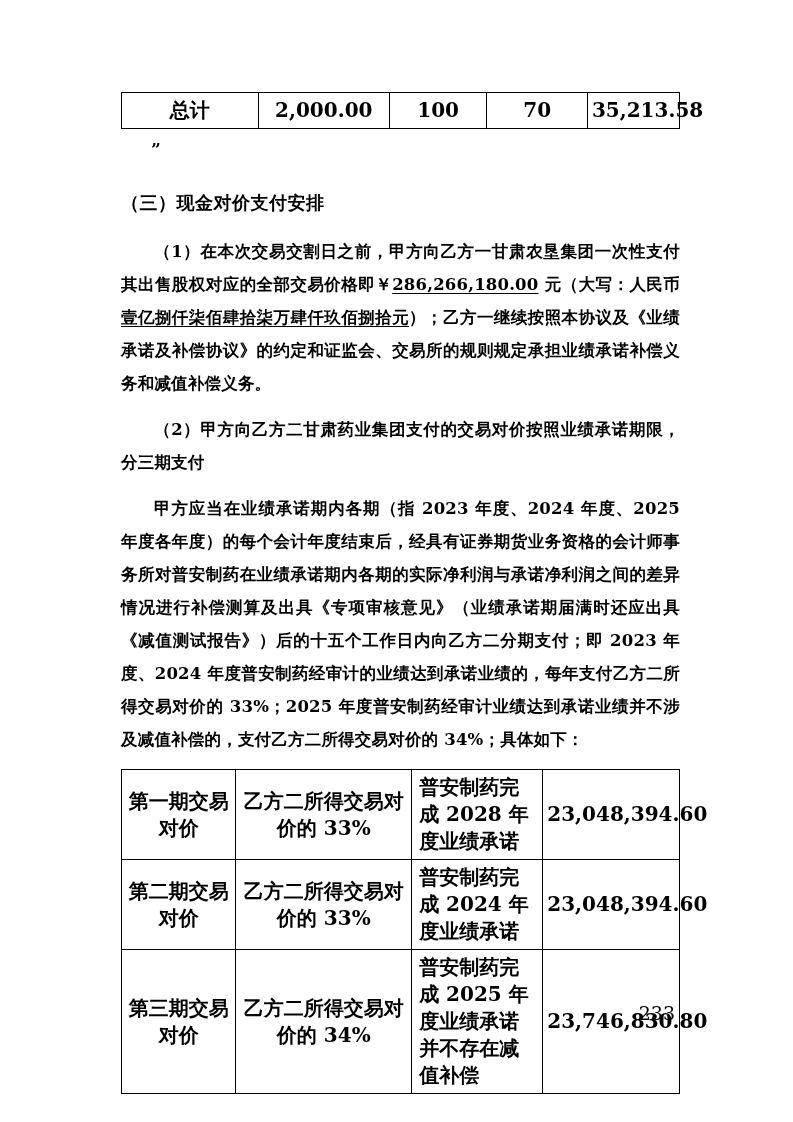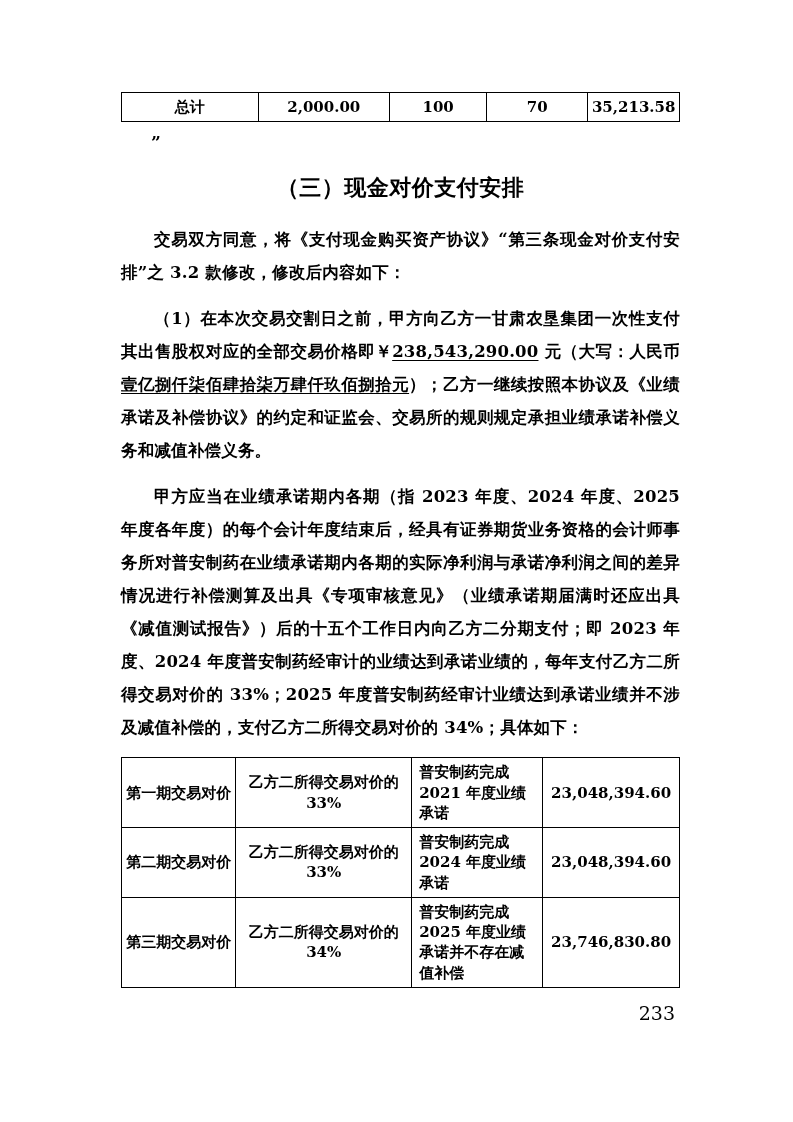--- a/index.html
+++ b/index.html
@@ -22,41 +22,40 @@
   }
 
   
   table.grid {
     width: 100%;
     border-collapse: collapse;
     table-layout: fixed;
   }
   table.grid td, table.grid th {
     border: 1px solid #000;
-    font-size: 15px;
+    font-size: 20px;
     font-weight: 700;
     padding: 4px 4px;
     line-height: 1.35;
     font-family: "DejaVu Serif", "Liberation Serif", serif;
   }
   .top-table td { text-align: center; height: 20px; }
 
   .close-quote {
     font-size: 17px;
     font-weight: 600;
     margin: 10px 0 0 30px;
   }
 
   
   .sec-heading {
-    font-size: 22px;
+    font-size: 18px;
     font-weight: 700;
-    margin: 21px 0 20px 0;
+    margin: 32px 0 20px 0;
     letter-spacing: 0.5px;
-    text-align: center;
   }
   p.body {
     font-size: 16.5px;
     font-weight: 600;
     line-height: 33px;
     text-align: justify;
     text-indent: 2em;
     margin: 0 0 13px 0;
     letter-spacing: 0.2px;
   }
@@ -120,40 +119,40 @@
         <td>70</td>
         <td>35,213.58</td>
       </tr>
     </tbody>
       </table>
 
     <div class="close-quote">”</div>
 
     <div class="sec-heading">（三）现金对价支付安排</div>
 
-    <p class="body">交易双方同意，将《支付现金购买资产协议》“第三条现金对价支付安排”之 3.2 款修改，修改后内容如下：</p>
 
 
-    <p class="body"><span>（1）在本次交易交割日之前，甲方向乙方一甘肃农垦集团一次性支付其出售股权对应的全部交易价格即￥</span><span class="u-amount">238,543,290.00</span><span> 元（大写：人民币</span><span class="u-amount">壹亿捌仟柒佰肆拾柒万肆仟玖佰捌拾元</span><span>）；乙方一继续按照本协议及《业绩承诺及补偿协议》的约定和证监会、交易所的规则规定承担业绩承诺补偿义务和减值补偿义务。</span></p>
+    <p class="body"><span>（1）在本次交易交割日之前，甲方向乙方一甘肃农垦集团一次性支付其出售股权对应的全部交易价格即￥</span><span class="u-amount">286,266,180.00</span><span> 元（大写：人民币</span><span class="u-amount">壹亿捌仟柒佰肆拾柒万肆仟玖佰捌拾元</span><span>）；乙方一继续按照本协议及《业绩承诺及补偿协议》的约定和证监会、交易所的规则规定承担业绩承诺补偿义务和减值补偿义务。</span></p>
 
+    <p class="body">（2）甲方向乙方二甘肃药业集团支付的交易对价按照业绩承诺期限，分三期支付</p>
 
     <p class="body">甲方应当在业绩承诺期内各期（指 2023 年度、2024 年度、2025 年度各年度）的每个会计年度结束后，经具有证券期货业务资格的会计师事务所对普安制药在业绩承诺期内各期的实际净利润与承诺净利润之间的差异情况进行补偿测算及出具《专项审核意见》（业绩承诺期届满时还应出具《减值测试报告》）后的十五个工作日内向乙方二分期支付；即 2023 年度、2024 年度普安制药经审计的业绩达到承诺业绩的，每年支付乙方二所得交易对价的 33%；2025 年度普安制药经审计业绩达到承诺业绩并不涉及减值补偿的，支付乙方二所得交易对价的 34%；具体如下：</p>
 
     <table class="grid pay-table">
       <colgroup>
         <col class="col1">
           <col class="col2">
           <col class="col3">
           <col class="col4">
       </colgroup>
       <tbody>
       <tr>
         <td class="c-center">第一期交易对价</td>
         <td class="c-center">乙方二所得交易对价的 33%</td>
-        <td class="c-left">普安制药完成 2021 年度业绩承诺</td>
+        <td class="c-left">普安制药完成 2028 年度业绩承诺</td>
         <td class="c-center">23,048,394.60</td>
       </tr>
       <tr>
         <td class="c-center">第二期交易对价</td>
         <td class="c-center">乙方二所得交易对价的 33%</td>
         <td class="c-left">普安制药完成 2024 年度业绩承诺</td>
         <td class="c-center">23,048,394.60</td>
       </tr>
       <tr>
         <td class="c-center">第三期交易对价</td>

